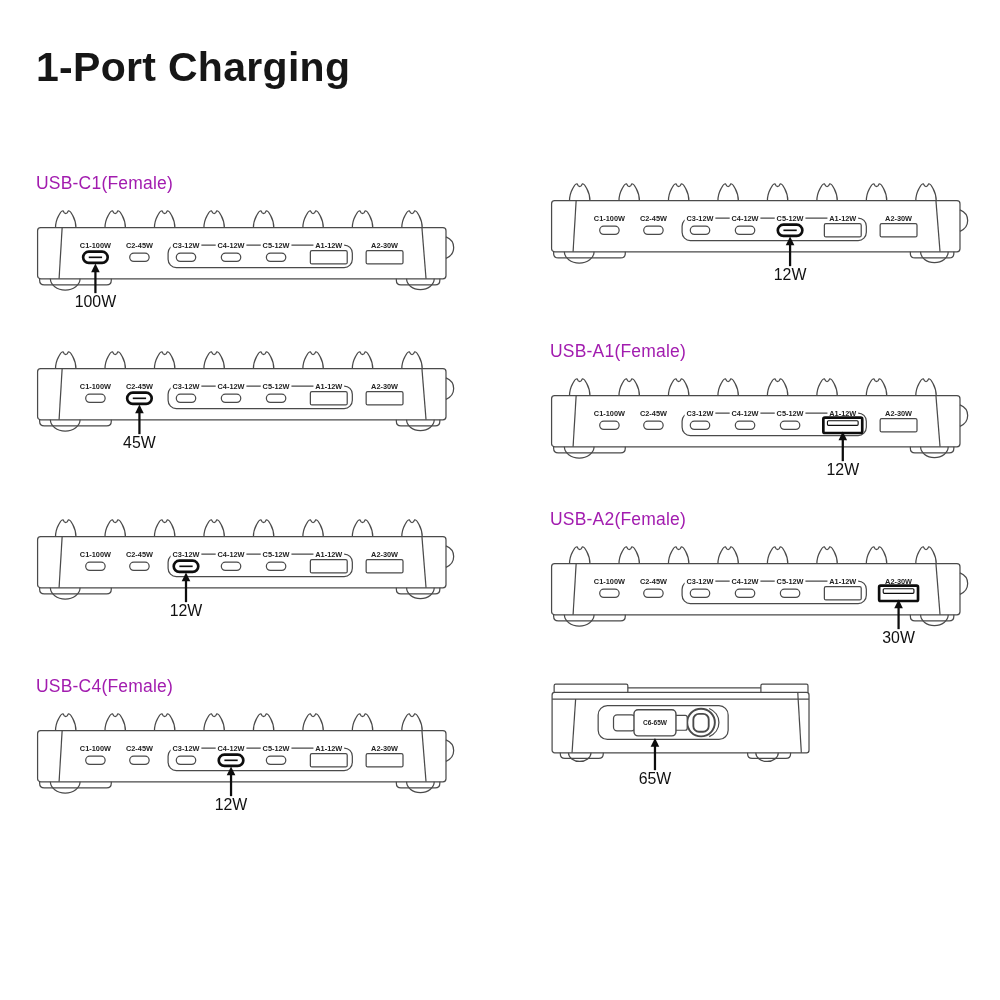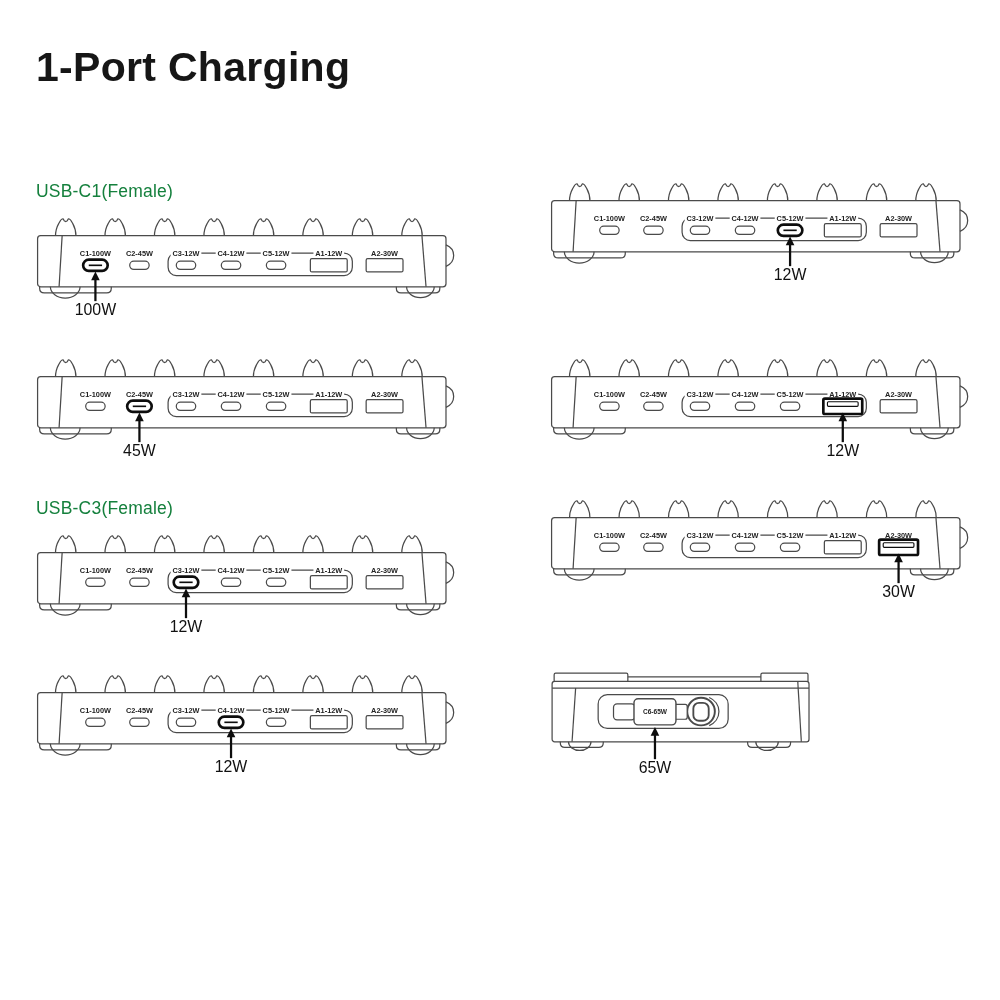--- a/index.html
+++ b/index.html
@@ -1,19 +1,19 @@
 <!DOCTYPE html>
 <html><head>
 <meta charset="utf-8">
 <style>
   html,body{margin:0;padding:0;background:#fff;}
   body{width:1000px;height:1000px;font-family:"Liberation Sans",sans-serif;color:#1a1a1a;overflow:hidden;}
   h1{font-size:41px;line-height:1.15;font-weight:bold;margin:0;padding:44px 4px 0 36px;letter-spacing:.3px;color:#161616;}
   .panels{display:grid;grid-template-columns:430px 430px;column-gap:84px;row-gap:24px;padding:82px 0 0 36px;}
-  .panel h2{font-size:17.5px;font-weight:normal;margin:8px 0 6px 0;letter-spacing:.2px;color:#15803d;}
+  .panel h2{font-size:17.5px;font-weight:normal;margin:0 0 6px 0;letter-spacing:.2px;color:#a21caf;}
   .device svg{display:block;}
   svg text{stroke:none;}
   .port-label{font-size:7.2px;font-weight:bold;fill:#222;}
   .plug-label{font-size:6.4px;font-weight:bold;fill:#222;}
   .watt-label{font-size:15.5px;fill:#111;}
 </style>
 </head>
 <body>
 
 <main>
@@ -164,20 +164,21 @@
             <g stroke="#0d0d0d">
               <polygon points="96.8,70.5 105.2,70.5 101,62" fill="#0d0d0d" stroke="none"></polygon>
               <line x1="101" y1="69" x2="101" y2="91" stroke-width="2.2"></line>
             </g>
             <text class="watt-label" x="101" y="105" text-anchor="middle">45W</text>
           </svg>
         </div>
   </section>
 
   <section class="panel">
+    <h2 class="panel-heading">USB-A1(Female)</h2>
     <div class="device">
           <svg viewBox="0 0 420 114" width="430" height="116.7" fill="none" stroke="#4a4a4a" stroke-width="1.2">
             <path d="M19,27.5 C19,23 20,19 22,15.5 C23.5,12.8 24.2,10.5 26.4,10.5 L27.6,12.6 Q29,13.8 30.4,12.6 L31.6,10.5 C33.8,10.5 34.5,12.8 36,15.5 C38,19 39,23 39,27.5"></path>
             <path d="M67.33,27.5 C67.33,23 68.33,19 70.33,15.5 C71.83,12.8 72.53,10.5 74.73,10.5 L75.92999999999999,12.6 Q77.33,13.8 78.73,12.6 L79.92999999999999,10.5 C82.13,10.5 82.83,12.8 84.33,15.5 C86.33,19 87.33,23 87.33,27.5"></path>
             <path d="M115.66,27.5 C115.66,23 116.66,19 118.66,15.5 C120.16,12.8 120.86,10.5 123.06,10.5 L124.25999999999999,12.6 Q125.66,13.8 127.06,12.6 L128.26,10.5 C130.46,10.5 131.16,12.8 132.66,15.5 C134.66,19 135.66,23 135.66,27.5"></path>
             <path d="M163.99,27.5 C163.99,23 164.99,19 166.99,15.5 C168.49,12.8 169.19,10.5 171.39000000000001,10.5 L172.59,12.6 Q173.99,13.8 175.39000000000001,12.6 L176.59,10.5 C178.79000000000002,10.5 179.49,12.8 180.99,15.5 C182.99,19 183.99,23 183.99,27.5"></path>
             <path d="M212.32,27.5 C212.32,23 213.32,19 215.32,15.5 C216.82,12.8 217.51999999999998,10.5 219.72,10.5 L220.92,12.6 Q222.32,13.8 223.72,12.6 L224.92,10.5 C227.12,10.5 227.82,12.8 229.32,15.5 C231.32,19 232.32,23 232.32,27.5"></path>
             <path d="M260.65,27.5 C260.65,23 261.65,19 263.65,15.5 C265.15,12.8 265.84999999999997,10.5 268.04999999999995,10.5 L269.25,12.6 Q270.65,13.8 272.04999999999995,12.6 L273.25,10.5 C275.45,10.5 276.15,12.8 277.65,15.5 C279.65,19 280.65,23 280.65,27.5"></path>
             <path d="M308.98,27.5 C308.98,23 309.98,19 311.98,15.5 C313.48,12.8 314.18,10.5 316.38,10.5 L317.58000000000004,12.6 Q318.98,13.8 320.38,12.6 L321.58000000000004,10.5 C323.78000000000003,10.5 324.48,12.8 325.98,15.5 C327.98,19 328.98,23 328.98,27.5"></path>
             <path d="M357.31,27.5 C357.31,23 358.31,19 360.31,15.5 C361.81,12.8 362.51,10.5 364.71,10.5 L365.91,12.6 Q367.31,13.8 368.71,12.6 L369.91,10.5 C372.11,10.5 372.81,12.8 374.31,15.5 C376.31,19 377.31,23 377.31,27.5"></path>
@@ -214,21 +215,20 @@
             <g stroke="#0d0d0d">
               <polygon points="281.8,70.5 290.2,70.5 286,62" fill="#0d0d0d" stroke="none"></polygon>
               <line x1="286" y1="69" x2="286" y2="91" stroke-width="2.2"></line>
             </g>
             <text class="watt-label" x="286" y="105" text-anchor="middle">12W</text>
           </svg>
         </div>
   </section>
 
   <section class="panel">
-    <h2 class="panel-heading">USB-C3(Female)</h2>
     <div class="device">
           <svg viewBox="0 0 420 114" width="430" height="116.7" fill="none" stroke="#4a4a4a" stroke-width="1.2">
             <path d="M19,27.5 C19,23 20,19 22,15.5 C23.5,12.8 24.2,10.5 26.4,10.5 L27.6,12.6 Q29,13.8 30.4,12.6 L31.6,10.5 C33.8,10.5 34.5,12.8 36,15.5 C38,19 39,23 39,27.5"></path>
             <path d="M67.33,27.5 C67.33,23 68.33,19 70.33,15.5 C71.83,12.8 72.53,10.5 74.73,10.5 L75.92999999999999,12.6 Q77.33,13.8 78.73,12.6 L79.92999999999999,10.5 C82.13,10.5 82.83,12.8 84.33,15.5 C86.33,19 87.33,23 87.33,27.5"></path>
             <path d="M115.66,27.5 C115.66,23 116.66,19 118.66,15.5 C120.16,12.8 120.86,10.5 123.06,10.5 L124.25999999999999,12.6 Q125.66,13.8 127.06,12.6 L128.26,10.5 C130.46,10.5 131.16,12.8 132.66,15.5 C134.66,19 135.66,23 135.66,27.5"></path>
             <path d="M163.99,27.5 C163.99,23 164.99,19 166.99,15.5 C168.49,12.8 169.19,10.5 171.39000000000001,10.5 L172.59,12.6 Q173.99,13.8 175.39000000000001,12.6 L176.59,10.5 C178.79000000000002,10.5 179.49,12.8 180.99,15.5 C182.99,19 183.99,23 183.99,27.5"></path>
             <path d="M212.32,27.5 C212.32,23 213.32,19 215.32,15.5 C216.82,12.8 217.51999999999998,10.5 219.72,10.5 L220.92,12.6 Q222.32,13.8 223.72,12.6 L224.92,10.5 C227.12,10.5 227.82,12.8 229.32,15.5 C231.32,19 232.32,23 232.32,27.5"></path>
             <path d="M260.65,27.5 C260.65,23 261.65,19 263.65,15.5 C265.15,12.8 265.84999999999997,10.5 268.04999999999995,10.5 L269.25,12.6 Q270.65,13.8 272.04999999999995,12.6 L273.25,10.5 C275.45,10.5 276.15,12.8 277.65,15.5 C279.65,19 280.65,23 280.65,27.5"></path>
             <path d="M308.98,27.5 C308.98,23 309.98,19 311.98,15.5 C313.48,12.8 314.18,10.5 316.38,10.5 L317.58000000000004,12.6 Q318.98,13.8 320.38,12.6 L321.58000000000004,10.5 C323.78000000000003,10.5 324.48,12.8 325.98,15.5 C327.98,19 328.98,23 328.98,27.5"></path>
             <path d="M357.31,27.5 C357.31,23 358.31,19 360.31,15.5 C361.81,12.8 362.51,10.5 364.71,10.5 L365.91,12.6 Q367.31,13.8 368.71,12.6 L369.91,10.5 C372.11,10.5 372.81,12.8 374.31,15.5 C376.31,19 377.31,23 377.31,27.5"></path>
@@ -265,20 +265,21 @@
             <g stroke="#0d0d0d">
               <polygon points="142.3,70.5 150.7,70.5 146.5,62" fill="#0d0d0d" stroke="none"></polygon>
               <line x1="146.5" y1="69" x2="146.5" y2="91" stroke-width="2.2"></line>
             </g>
             <text class="watt-label" x="146.5" y="105" text-anchor="middle">12W</text>
           </svg>
         </div>
   </section>
 
   <section class="panel">
+    <h2 class="panel-heading">USB-A2(Female)</h2>
     <div class="device">
           <svg viewBox="0 0 420 114" width="430" height="116.7" fill="none" stroke="#4a4a4a" stroke-width="1.2">
             <path d="M19,27.5 C19,23 20,19 22,15.5 C23.5,12.8 24.2,10.5 26.4,10.5 L27.6,12.6 Q29,13.8 30.4,12.6 L31.6,10.5 C33.8,10.5 34.5,12.8 36,15.5 C38,19 39,23 39,27.5"></path>
             <path d="M67.33,27.5 C67.33,23 68.33,19 70.33,15.5 C71.83,12.8 72.53,10.5 74.73,10.5 L75.92999999999999,12.6 Q77.33,13.8 78.73,12.6 L79.92999999999999,10.5 C82.13,10.5 82.83,12.8 84.33,15.5 C86.33,19 87.33,23 87.33,27.5"></path>
             <path d="M115.66,27.5 C115.66,23 116.66,19 118.66,15.5 C120.16,12.8 120.86,10.5 123.06,10.5 L124.25999999999999,12.6 Q125.66,13.8 127.06,12.6 L128.26,10.5 C130.46,10.5 131.16,12.8 132.66,15.5 C134.66,19 135.66,23 135.66,27.5"></path>
             <path d="M163.99,27.5 C163.99,23 164.99,19 166.99,15.5 C168.49,12.8 169.19,10.5 171.39000000000001,10.5 L172.59,12.6 Q173.99,13.8 175.39000000000001,12.6 L176.59,10.5 C178.79000000000002,10.5 179.49,12.8 180.99,15.5 C182.99,19 183.99,23 183.99,27.5"></path>
             <path d="M212.32,27.5 C212.32,23 213.32,19 215.32,15.5 C216.82,12.8 217.51999999999998,10.5 219.72,10.5 L220.92,12.6 Q222.32,13.8 223.72,12.6 L224.92,10.5 C227.12,10.5 227.82,12.8 229.32,15.5 C231.32,19 232.32,23 232.32,27.5"></path>
             <path d="M260.65,27.5 C260.65,23 261.65,19 263.65,15.5 C265.15,12.8 265.84999999999997,10.5 268.04999999999995,10.5 L269.25,12.6 Q270.65,13.8 272.04999999999995,12.6 L273.25,10.5 C275.45,10.5 276.15,12.8 277.65,15.5 C279.65,19 280.65,23 280.65,27.5"></path>
             <path d="M308.98,27.5 C308.98,23 309.98,19 311.98,15.5 C313.48,12.8 314.18,10.5 316.38,10.5 L317.58000000000004,12.6 Q318.98,13.8 320.38,12.6 L321.58000000000004,10.5 C323.78000000000003,10.5 324.48,12.8 325.98,15.5 C327.98,19 328.98,23 328.98,27.5"></path>
             <path d="M357.31,27.5 C357.31,23 358.31,19 360.31,15.5 C361.81,12.8 362.51,10.5 364.71,10.5 L365.91,12.6 Q367.31,13.8 368.71,12.6 L369.91,10.5 C372.11,10.5 372.81,12.8 374.31,15.5 C376.31,19 377.31,23 377.31,27.5"></path>
@@ -315,20 +316,21 @@
             <g stroke="#0d0d0d">
               <polygon points="336.3,70.5 344.7,70.5 340.5,62" fill="#0d0d0d" stroke="none"></polygon>
               <line x1="340.5" y1="69" x2="340.5" y2="91" stroke-width="2.2"></line>
             </g>
             <text class="watt-label" x="340.5" y="105" text-anchor="middle">30W</text>
           </svg>
         </div>
   </section>
 
   <section class="panel">
+    <h2 class="panel-heading">USB-C4(Female)</h2>
     <div class="device">
           <svg viewBox="0 0 420 114" width="430" height="116.7" fill="none" stroke="#4a4a4a" stroke-width="1.2">
             <path d="M19,27.5 C19,23 20,19 22,15.5 C23.5,12.8 24.2,10.5 26.4,10.5 L27.6,12.6 Q29,13.8 30.4,12.6 L31.6,10.5 C33.8,10.5 34.5,12.8 36,15.5 C38,19 39,23 39,27.5"></path>
             <path d="M67.33,27.5 C67.33,23 68.33,19 70.33,15.5 C71.83,12.8 72.53,10.5 74.73,10.5 L75.92999999999999,12.6 Q77.33,13.8 78.73,12.6 L79.92999999999999,10.5 C82.13,10.5 82.83,12.8 84.33,15.5 C86.33,19 87.33,23 87.33,27.5"></path>
             <path d="M115.66,27.5 C115.66,23 116.66,19 118.66,15.5 C120.16,12.8 120.86,10.5 123.06,10.5 L124.25999999999999,12.6 Q125.66,13.8 127.06,12.6 L128.26,10.5 C130.46,10.5 131.16,12.8 132.66,15.5 C134.66,19 135.66,23 135.66,27.5"></path>
             <path d="M163.99,27.5 C163.99,23 164.99,19 166.99,15.5 C168.49,12.8 169.19,10.5 171.39000000000001,10.5 L172.59,12.6 Q173.99,13.8 175.39000000000001,12.6 L176.59,10.5 C178.79000000000002,10.5 179.49,12.8 180.99,15.5 C182.99,19 183.99,23 183.99,27.5"></path>
             <path d="M212.32,27.5 C212.32,23 213.32,19 215.32,15.5 C216.82,12.8 217.51999999999998,10.5 219.72,10.5 L220.92,12.6 Q222.32,13.8 223.72,12.6 L224.92,10.5 C227.12,10.5 227.82,12.8 229.32,15.5 C231.32,19 232.32,23 232.32,27.5"></path>
             <path d="M260.65,27.5 C260.65,23 261.65,19 263.65,15.5 C265.15,12.8 265.84999999999997,10.5 268.04999999999995,10.5 L269.25,12.6 Q270.65,13.8 272.04999999999995,12.6 L273.25,10.5 C275.45,10.5 276.15,12.8 277.65,15.5 C279.65,19 280.65,23 280.65,27.5"></path>
             <path d="M308.98,27.5 C308.98,23 309.98,19 311.98,15.5 C313.48,12.8 314.18,10.5 316.38,10.5 L317.58000000000004,12.6 Q318.98,13.8 320.38,12.6 L321.58000000000004,10.5 C323.78000000000003,10.5 324.48,12.8 325.98,15.5 C327.98,19 328.98,23 328.98,27.5"></path>
             <path d="M357.31,27.5 C357.31,23 358.31,19 360.31,15.5 C361.81,12.8 362.51,10.5 364.71,10.5 L365.91,12.6 Q367.31,13.8 368.71,12.6 L369.91,10.5 C372.11,10.5 372.81,12.8 374.31,15.5 C376.31,19 377.31,23 377.31,27.5"></path>

